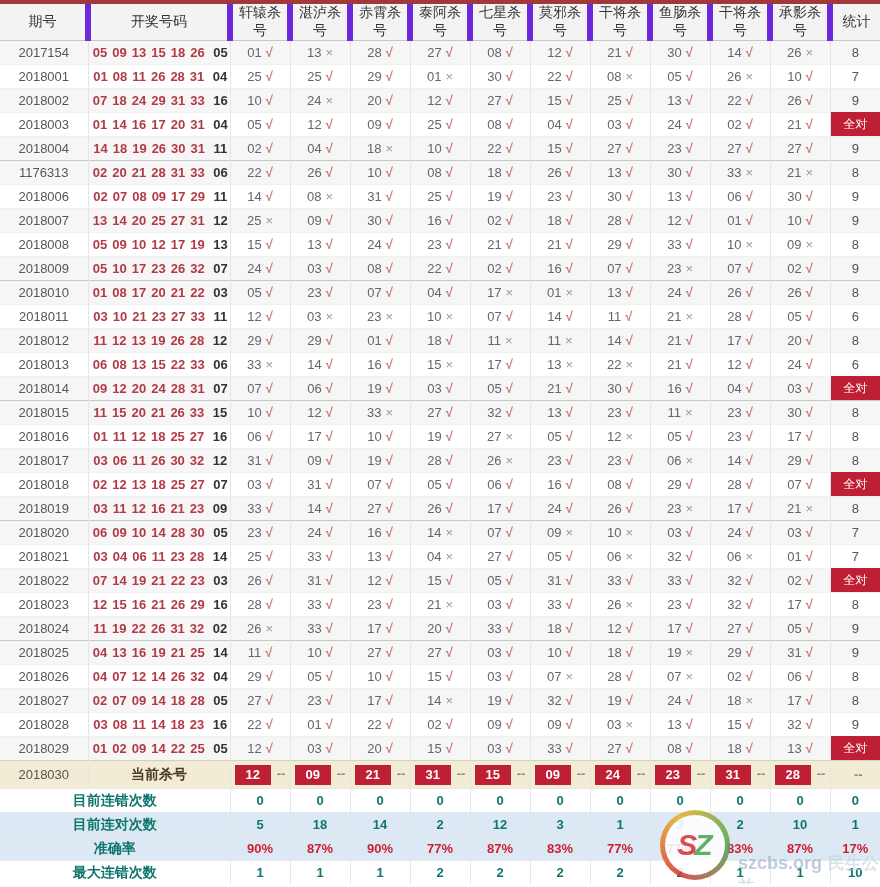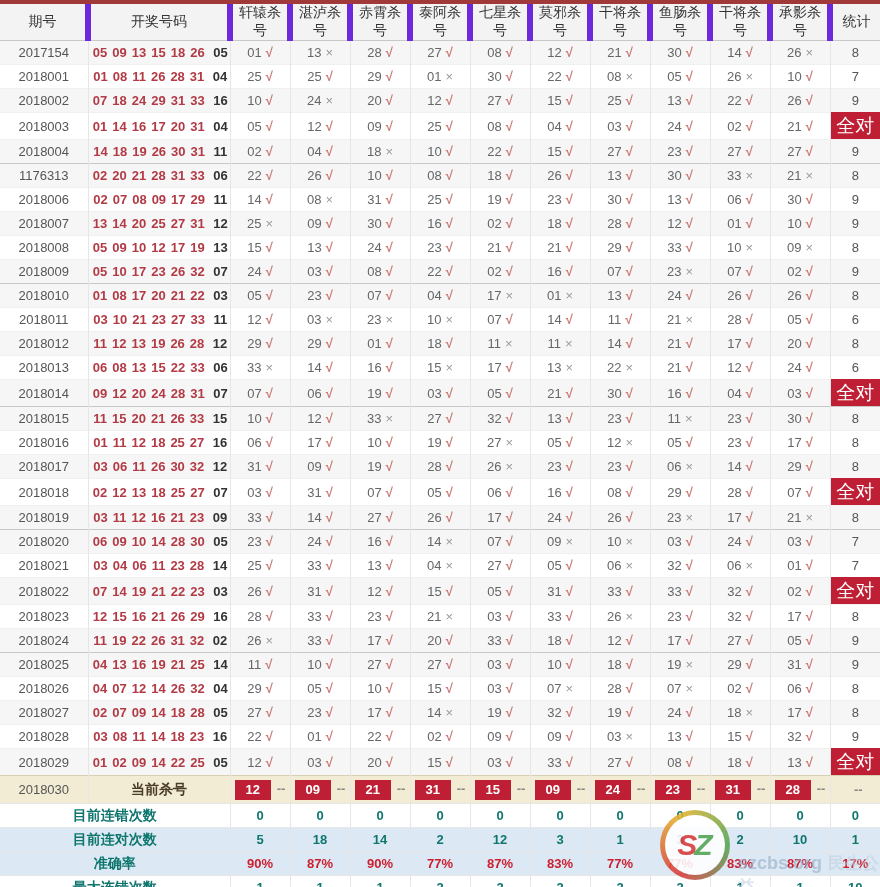--- a/index.html
+++ b/index.html
@@ -15,21 +15,21 @@
   td:first-child{border-left:none;text-align:center;}
   tr.alt td{background:#f6f6f6;}
   tr.gstart td{border-top:1px solid #c8c8c8;}
   td.nums .n{color:#b23a45;font-weight:700;margin:0 2.5px;font-size:13px;}
   td.nums .extra{color:#333;font-weight:700;margin-left:6px;font-size:13px;}
   td.kill .v{color:#666;}
   .mk{font-weight:700;margin-left:4px;font-size:13px;}
   .mk.ok{color:#cb7a74;}
   .mk.no{color:#9a9a9a;font-weight:400;}
   td.stat{color:#555;}
-  td.stat.full{background:#bf1f34;color:#fff;font-size:19px;border-top-color:#bf1f34;}
+  td.stat.full{background:#bf1f34;color:#fff;font-size:12px;border-top-color:#bf1f34;}
   tr.current td{background:#f1ecd3;height:27px;border-top:1px solid #d6d0b4;}
   tr.current td.cperiod{color:#555;}
   tr.current td.clabel{color:#4a3c28;font-weight:700;font-size:14px;}
   .kbox{display:inline-block;width:36px;height:20px;line-height:20px;background:#bf1f34;
         color:#fff;font-weight:700;font-size:13px;vertical-align:middle;}
   .dash{color:#888;font-weight:700;margin-left:6px;}
   tr.srow td{background:#fff;height:23px;border-top:1px solid #e8e8e8;font-weight:700;color:#0f766e;}
   tr.srow.blue td{background:#dce9f5;}
   td.slabel{font-weight:400;color:#1f3864;font-size:14px;}
   tr.srow.pct td.sval{color:#cc1f2f;margin-left:40px;}

